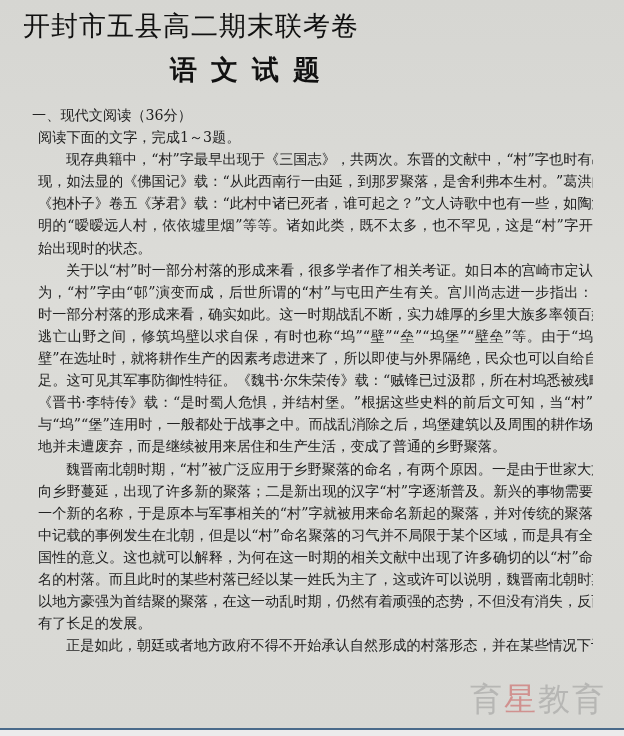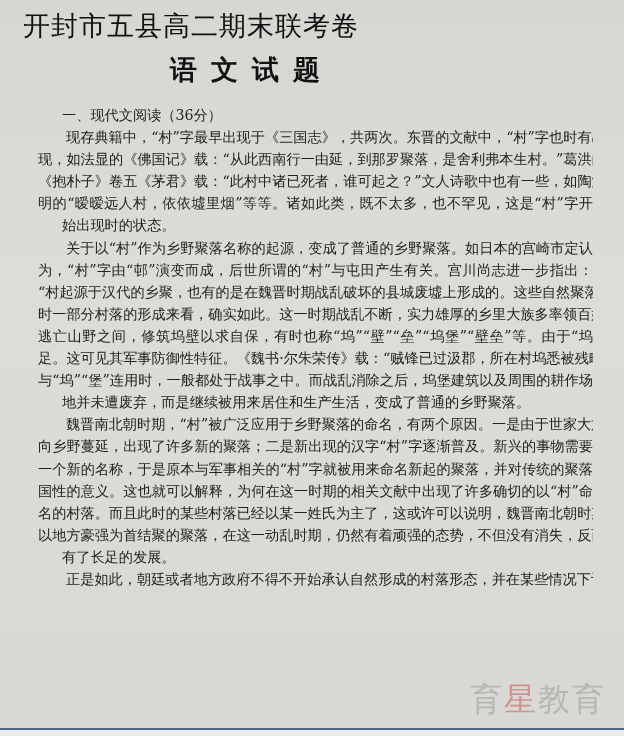--- a/index.html
+++ b/index.html
@@ -20,21 +20,21 @@
   }
   .subtitle {
     position: absolute; top: 52px; left: 0; width: 504px; text-align: center;
     font-size: 27px; letter-spacing: 14px; color: #111; font-weight: bold;
   }
   .body-text {
     position: absolute; left: 38px; top: 104px; width: 555px;
     font-size: 14.2px; line-height: 22.1px; color: #222;
   }
   .line { white-space: nowrap; height: 22.1px; overflow: hidden; text-align: justify; text-align-last: justify; }
-  .line.last { text-align-last: left; margin-left: 24px; }
+  .line.last { text-align-last: left; }
   .indent { padding-left: 28px; }
   .head1 { margin-left: -6px; }
   .watermark {
     position: absolute; left: 470px; top: 678px; font-size: 32px;
     color: rgba(120,120,120,0.35); letter-spacing: 2px; font-family: "DejaVu Sans", sans-serif;
   }
   .watermark .red { color: rgba(200,60,60,0.45); }
   .bottom-rule {
     position: absolute; left: 0; top: 728px; width: 624px; height: 2px; background: #4a6a8a;
   }
@@ -44,37 +44,40 @@
 </style>
 </head>
 <body>
 
 <div class="page">
   <div class="title">开封市五县高二期末联考卷</div>
   <div class="subtitle">语文试题</div>
 
   <div class="body-text">
     <div class="line last head1">一、现代文阅读（36分）</div>
+    <div class="line last">阅读下面的文字，完成1～3题。</div>
     <div id="passage-lines">
         <div class="line indent">现存典籍中，“村”字最早出现于《三国志》，共两次。东晋的文献中，“村”字也时有出</div>
         <div class="line">现，如法显的《佛国记》载：“从此西南行一由延，到那罗聚落，是舍利弗本生村。”葛洪的</div>
         <div class="line">《抱朴子》卷五《茅君》载：“此村中诸已死者，谁可起之？”文人诗歌中也有一些，如陶渊</div>
         <div class="line">明的“暧暧远人村，依依墟里烟”等等。诸如此类，既不太多，也不罕见，这是“村”字开</div>
         <div class="line last">始出现时的状态。</div>
-        <div class="line indent">关于以“村”作为乡野聚落名称的起源，变成了普通的乡野聚落。如日本的宫崎市定认</div>
+        <div class="line indent">关于以“村”时一部分村落的形成来看，很多学者作了相关考证。如日本的宫崎市定认</div>
         <div class="line">为，“村”字由“邨”演变而成，后世所谓的“村”与屯田产生有关。宫川尚志进一步指出：</div>
-        <div class="line">“村起源于汉代的乡聚，也有的是在魏晋时期战乱破坏的县城废墟上形成的。这些自然聚落</div>
         <div class="line">时一部分村落的形成来看，确实如此。这一时期战乱不断，实力雄厚的乡里大族多率领百姓</div>
         <div class="line">逃亡山野之间，修筑坞壁以求自保，有时也称“坞”“壁”“垒”“坞堡”“壁垒”等。由于“坞</div>
+        <div class="line">壁”在选址时，就将耕作生产的因素考虑进来了，所以即使与外界隔绝，民众也可以自给自</div>
         <div class="line">足。这可见其军事防御性特征。《魏书·尔朱荣传》载：“贼锋已过汲郡，所在村坞悉被残略。”</div>
+        <div class="line">《晋书·李特传》载：“是时蜀人危惧，并结村堡。”根据这些史料的前后文可知，当“村”</div>
         <div class="line">与“坞”“堡”连用时，一般都处于战事之中。而战乱消除之后，坞堡建筑以及周围的耕作场</div>
         <div class="line last">地并未遭废弃，而是继续被用来居住和生产生活，变成了普通的乡野聚落。</div>
         <div class="line indent">魏晋南北朝时期，“村”被广泛应用于乡野聚落的命名，有两个原因。一是由于世家大族</div>
         <div class="line">向乡野蔓延，出现了许多新的聚落；二是新出现的汉字“村”字逐渐普及。新兴的事物需要</div>
         <div class="line">一个新的名称，于是原本与军事相关的“村”字就被用来命名新起的聚落，并对传统的聚落</div>
+        <div class="line">中记载的事例发生在北朝，但是以“村”命名聚落的习气并不局限于某个区域，而是具有全</div>
         <div class="line">国性的意义。这也就可以解释，为何在这一时期的相关文献中出现了许多确切的以“村”命</div>
         <div class="line">名的村落。而且此时的某些村落已经以某一姓氏为主了，这或许可以说明，魏晋南北朝时期</div>
         <div class="line">以地方豪强为首结聚的聚落，在这一动乱时期，仍然有着顽强的态势，不但没有消失，反而</div>
         <div class="line last">有了长足的发展。</div>
         <div class="line indent">正是如此，朝廷或者地方政府不得不开始承认自然形成的村落形态，并在某些情况下设</div>
       </div>
   </div>
 
   <div class="watermark"><span>育</span><span class="red">星</span><span>教育网</span></div>
 </div>

